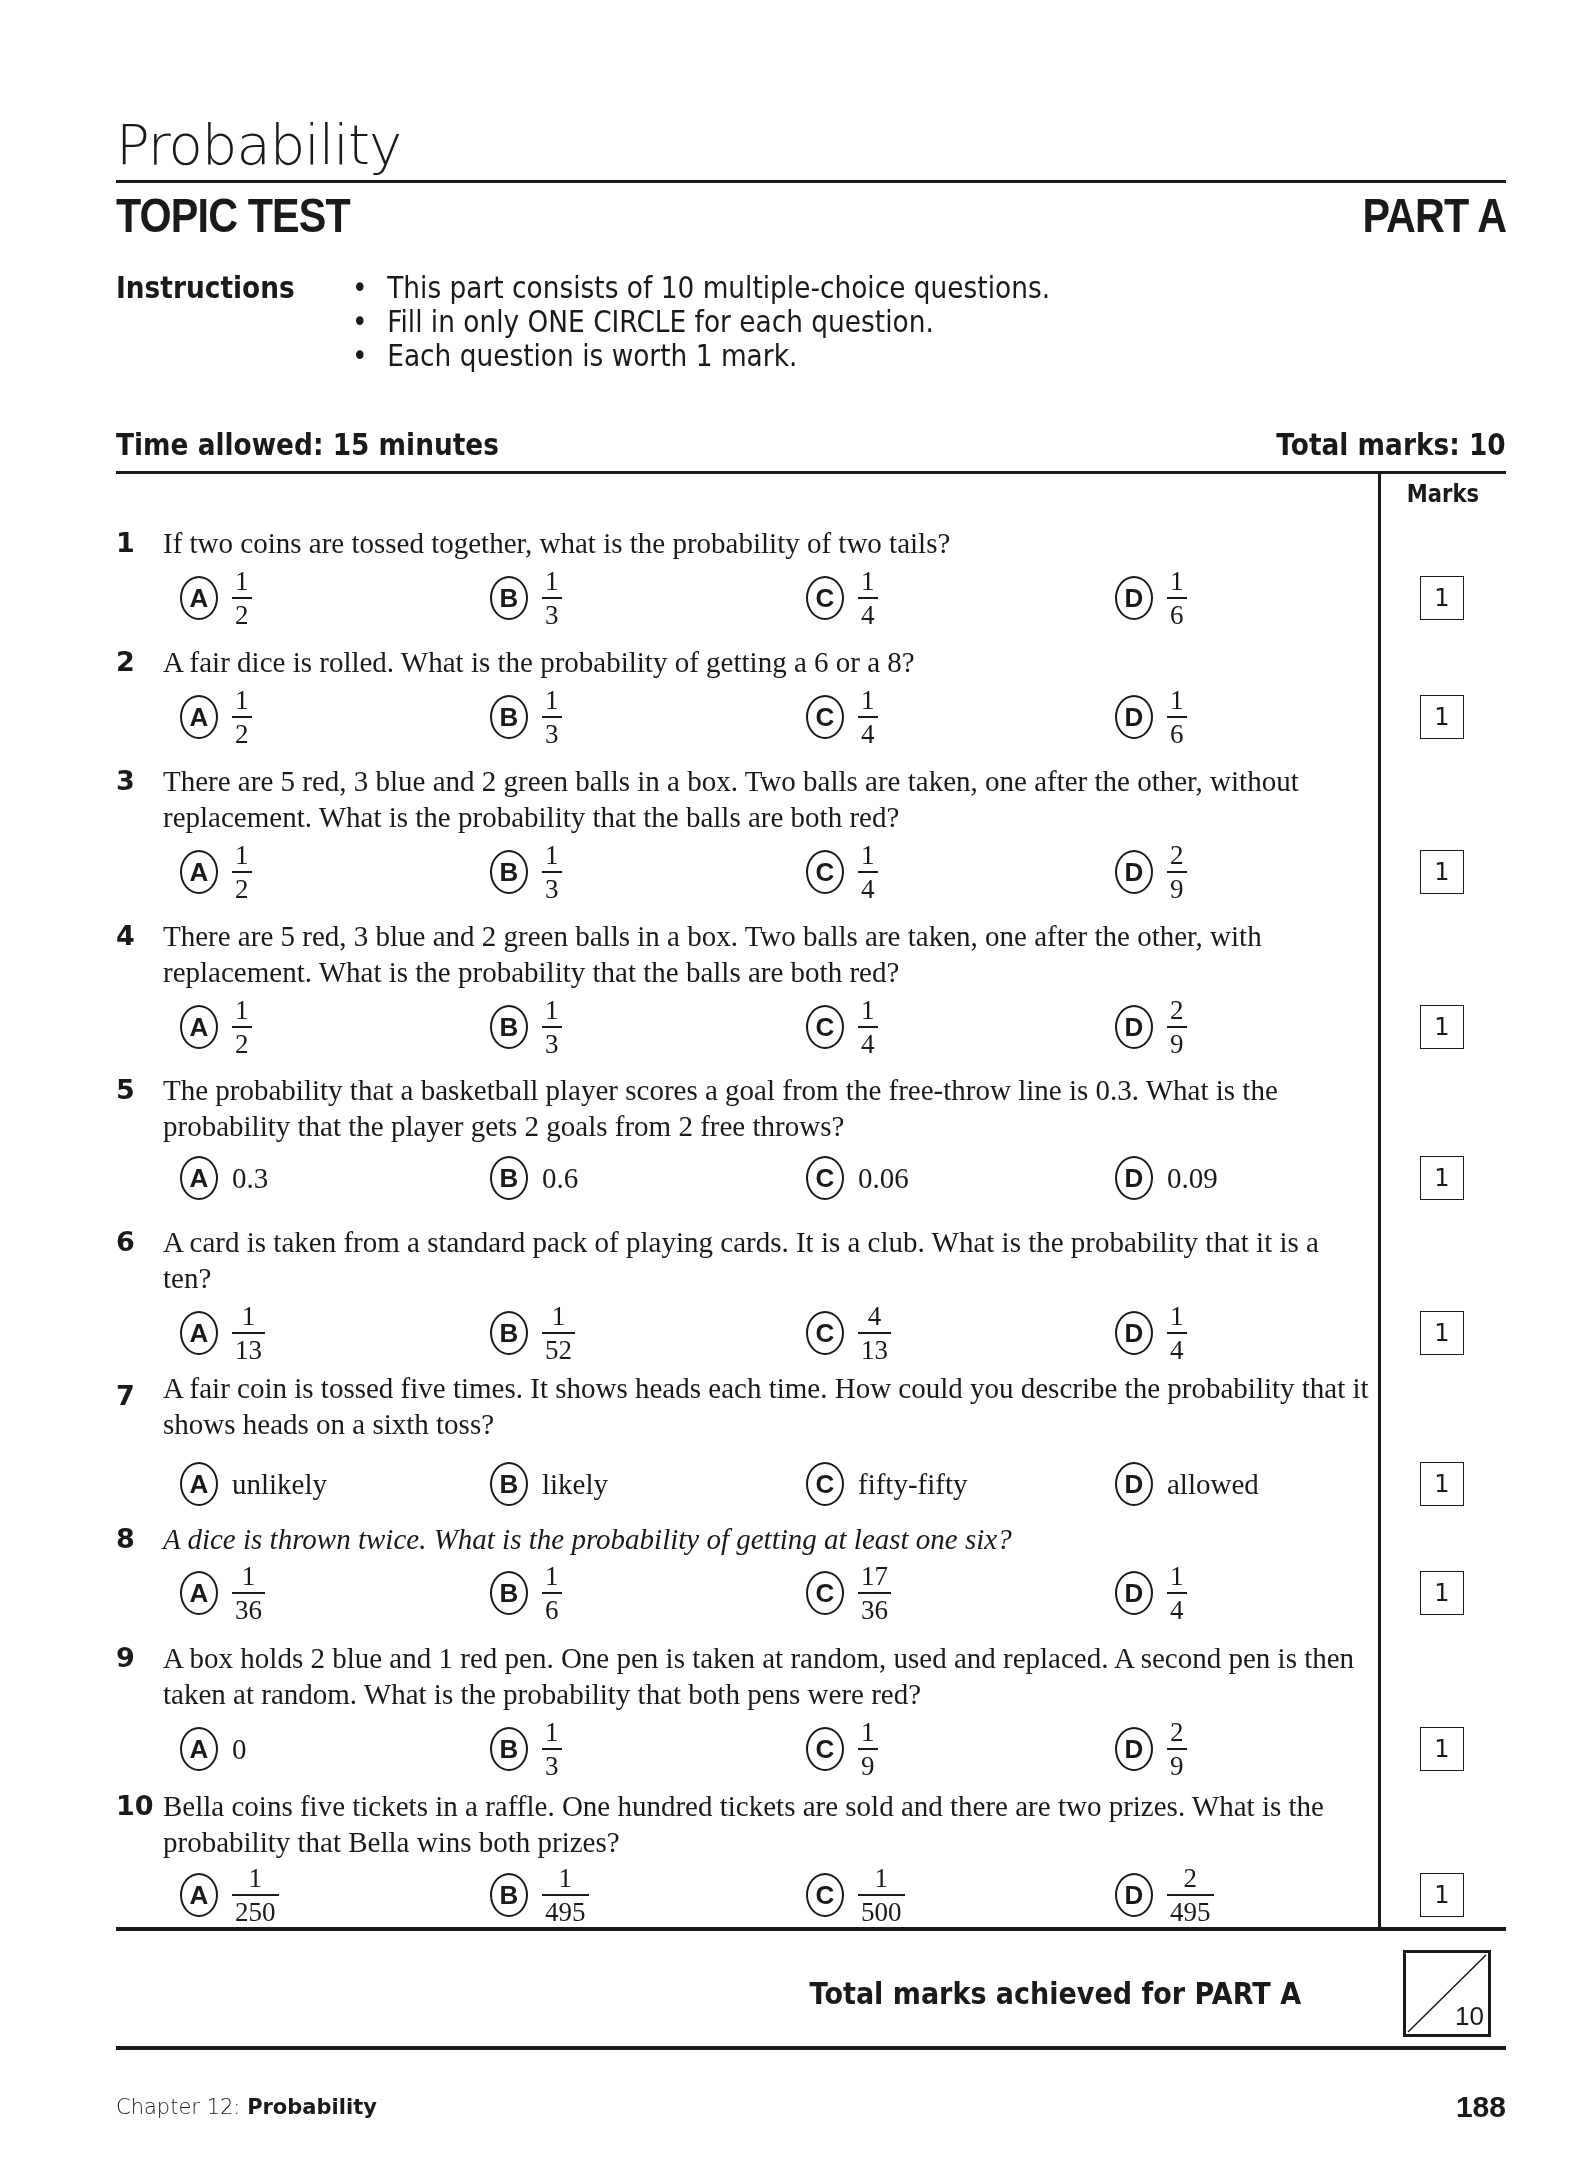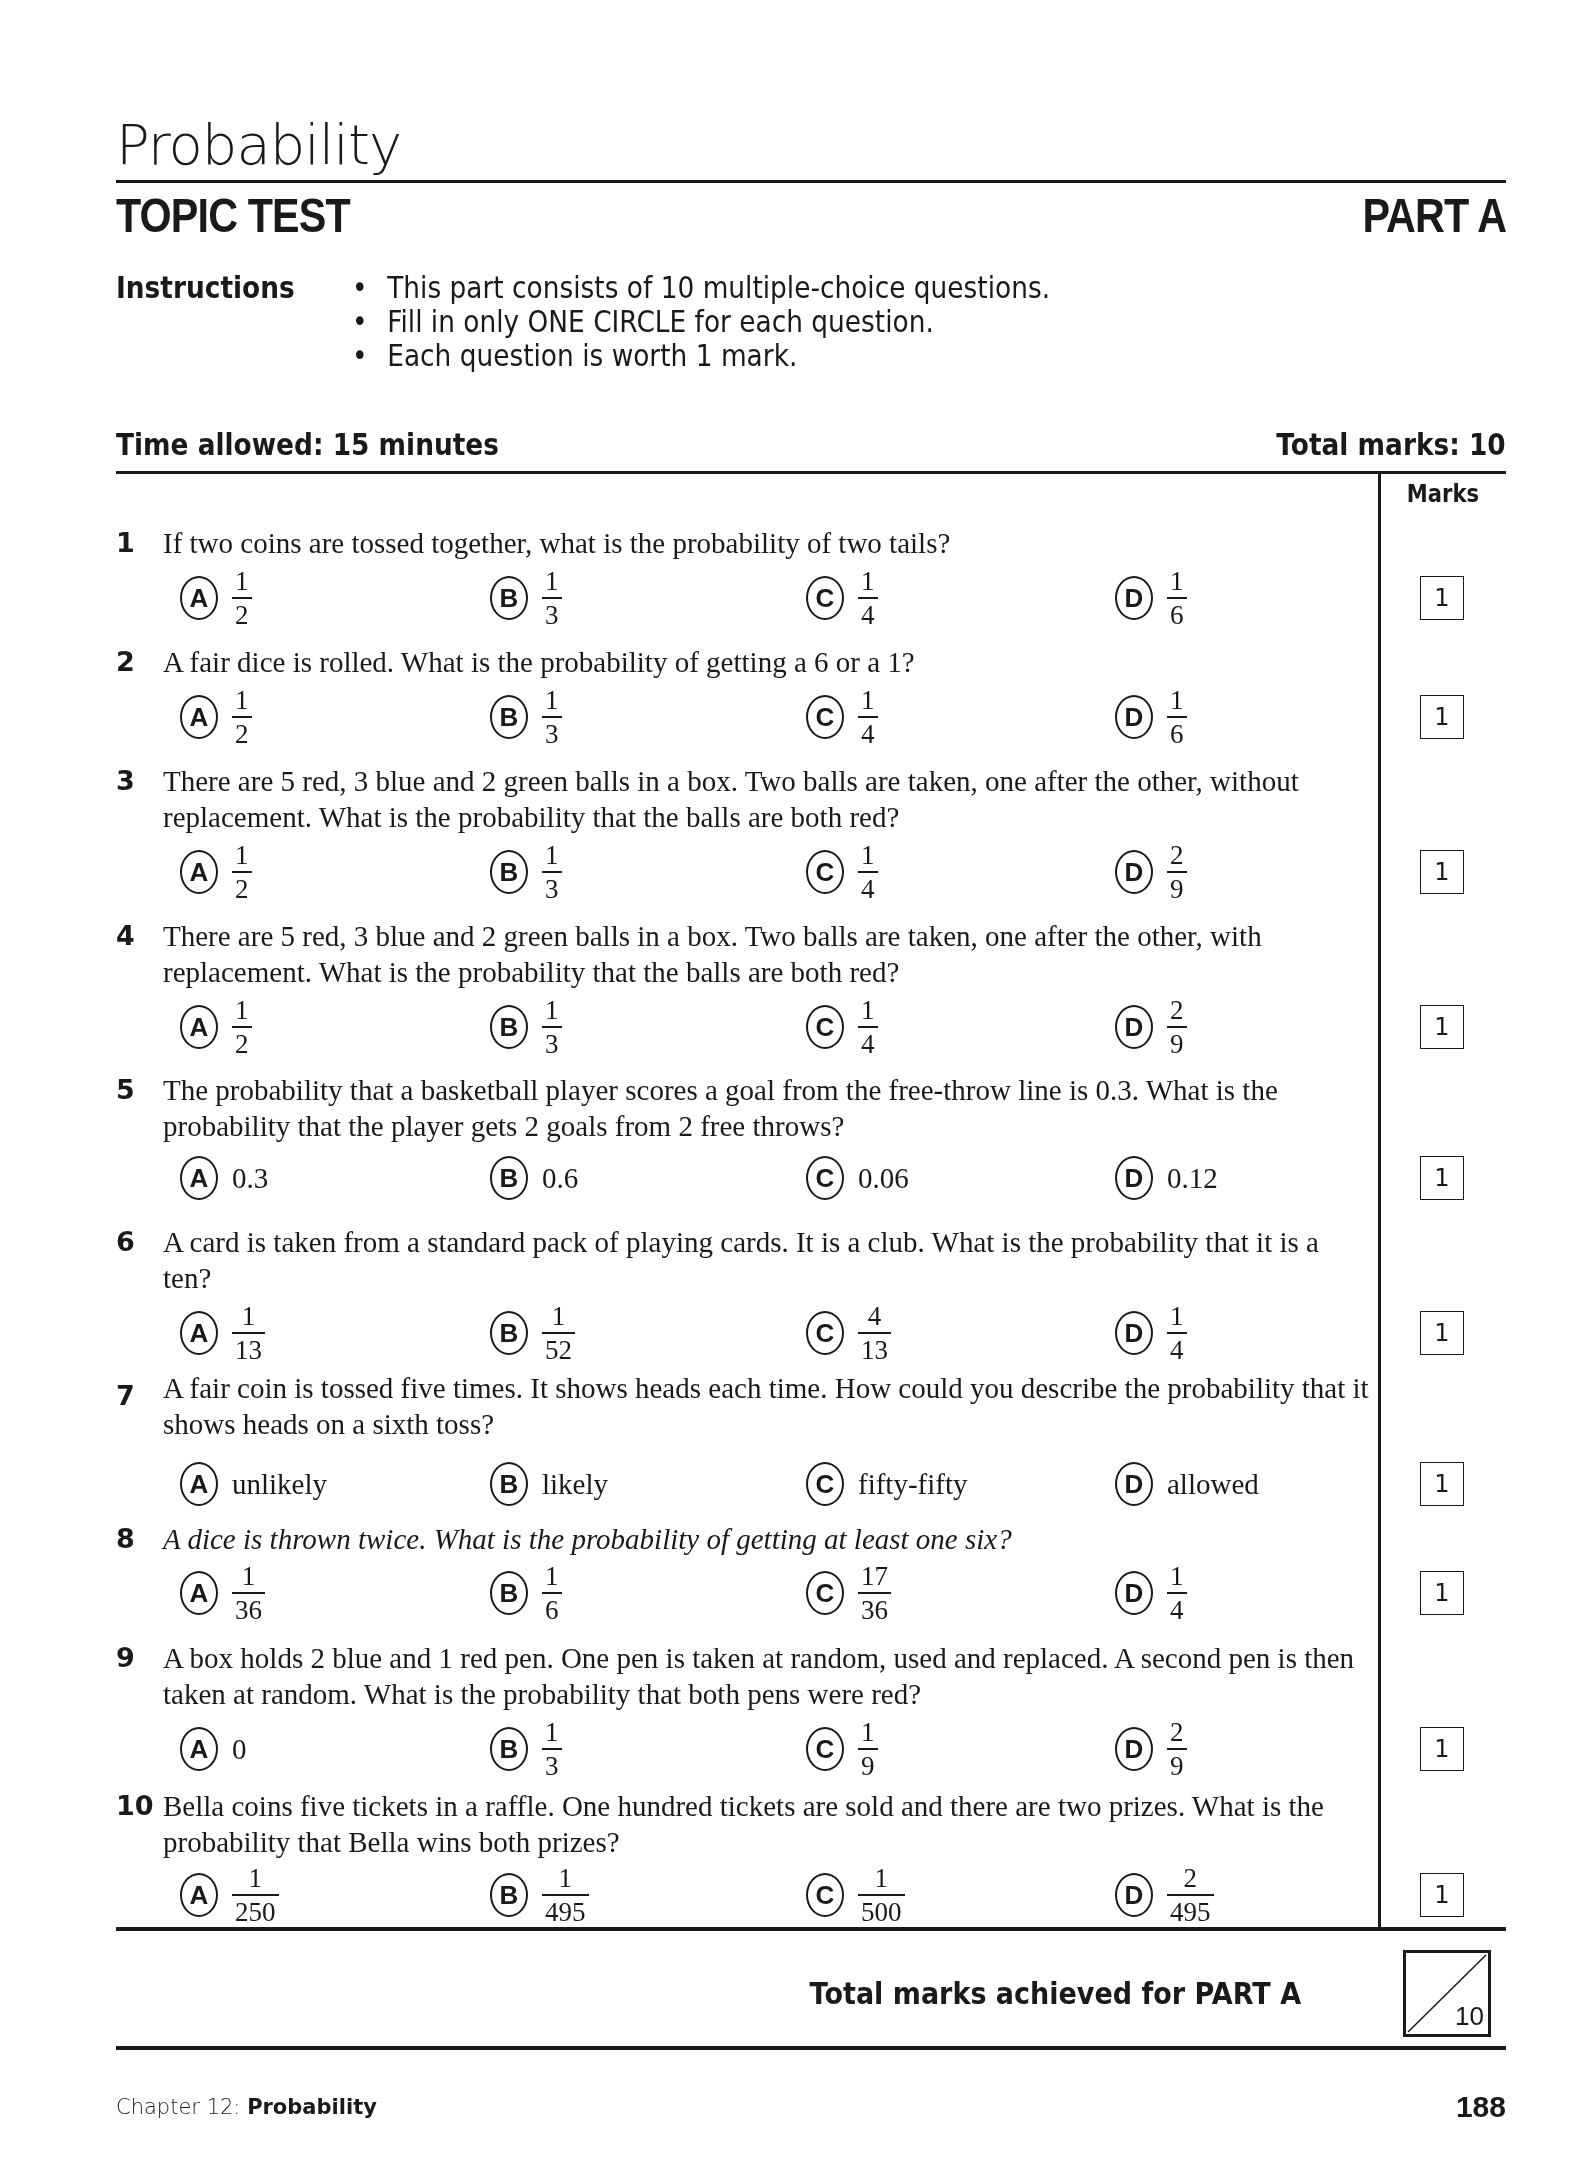--- a/index.html
+++ b/index.html
@@ -92,21 +92,21 @@
     <div class="opt" style="left: 1115px; top: 568px;">
       <div class="circ">D</div>
       <div class="frac">
         <span class="num">1</span>
         <span class="bar"></span>
         <span class="den">6</span>
       </div>
     </div>
     <div class="markbox" style="top: 576px;">1</div>
     <div class="qnum" style="top: 646px;">2</div>
-    <div class="qtext" style="top: 644px;">A fair dice is rolled. What is the probability of getting a 6 or a 1?</div>
+    <div class="qtext" style="top: 644px;">A fair dice is rolled. What is the probability of getting a 6 or a 8?</div>
     <div class="opt" style="left: 180px; top: 687px;">
       <div class="circ">A</div>
       <div class="frac">
         <span class="num">1</span>
         <span class="bar"></span>
         <span class="den">2</span>
       </div>
     </div>
     <div class="opt" style="left: 490px; top: 687px;">
       <div class="circ">B</div>
@@ -212,21 +212,21 @@
     <div class="opt" style="left: 490px; top: 1148px;">
       <div class="circ">B</div>
       <span class="plain">0.6</span>
     </div>
     <div class="opt" style="left: 806px; top: 1148px;">
       <div class="circ">C</div>
       <span class="plain">0.06</span>
     </div>
     <div class="opt" style="left: 1115px; top: 1148px;">
       <div class="circ">D</div>
-      <span class="plain">0.12</span>
+      <span class="plain">0.09</span>
     </div>
     <div class="markbox" style="top: 1156px;">1</div>
     <div class="qnum" style="top: 1226px;">6</div>
     <div class="qtext" style="top: 1224px;">A card is taken from a standard pack of playing cards. It is a club. What is the probability that it is a ten?</div>
     <div class="opt" style="left: 180px; top: 1303px;">
       <div class="circ">A</div>
       <div class="frac">
         <span class="num">1</span>
         <span class="bar"></span>
         <span class="den">13</span>

